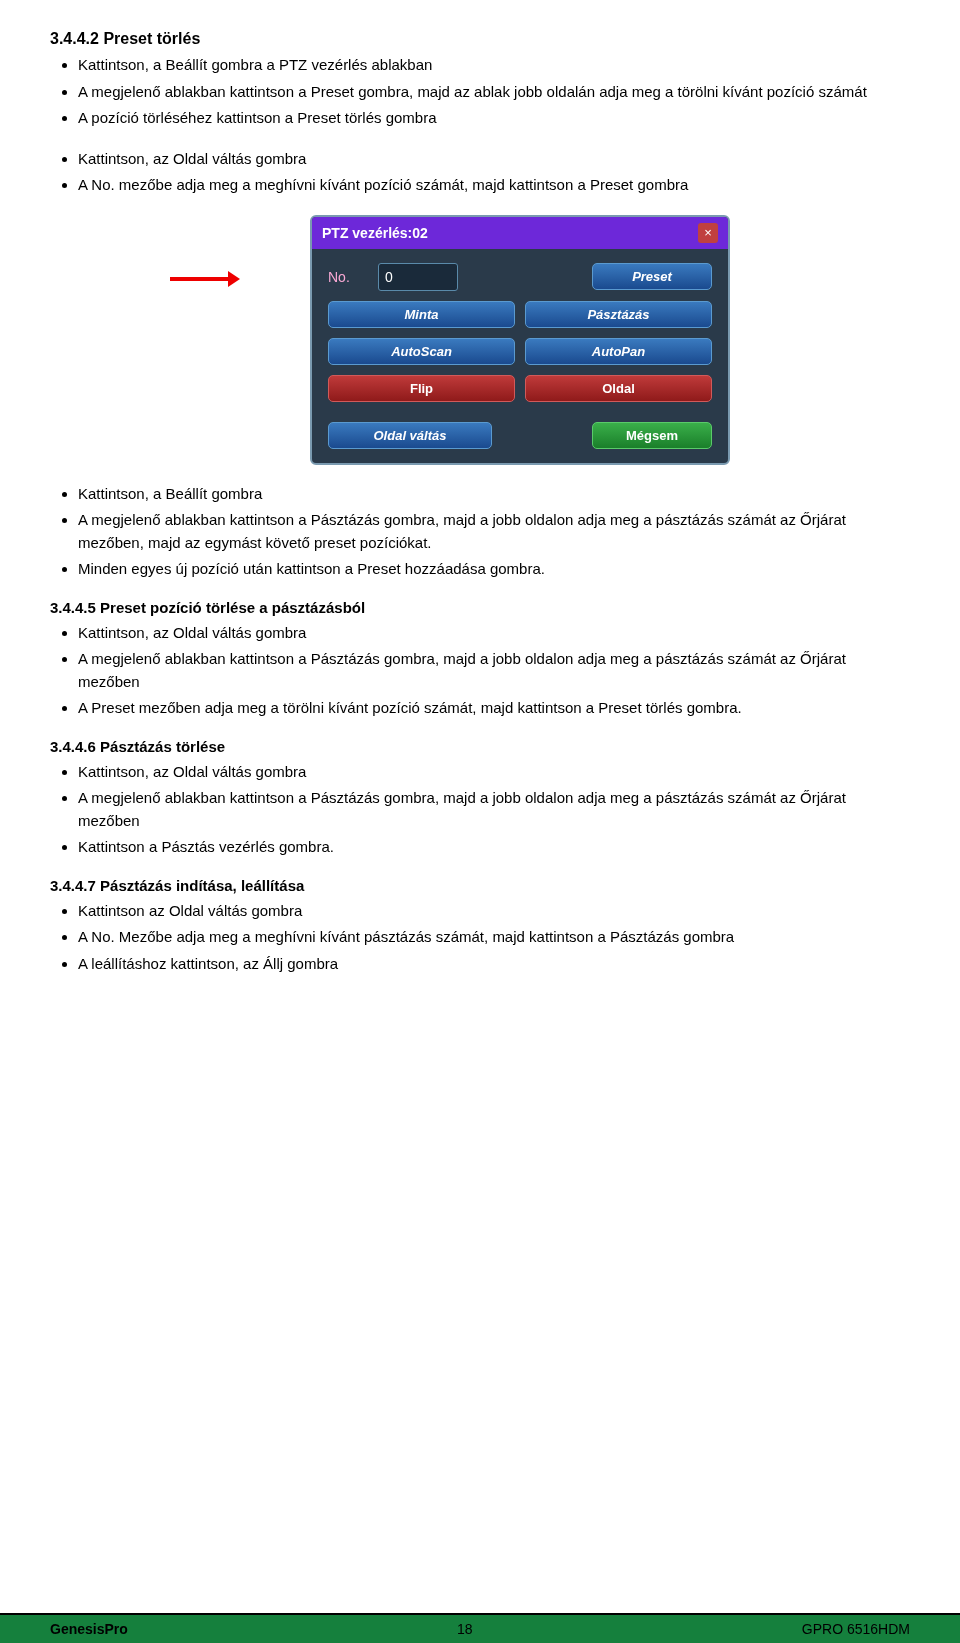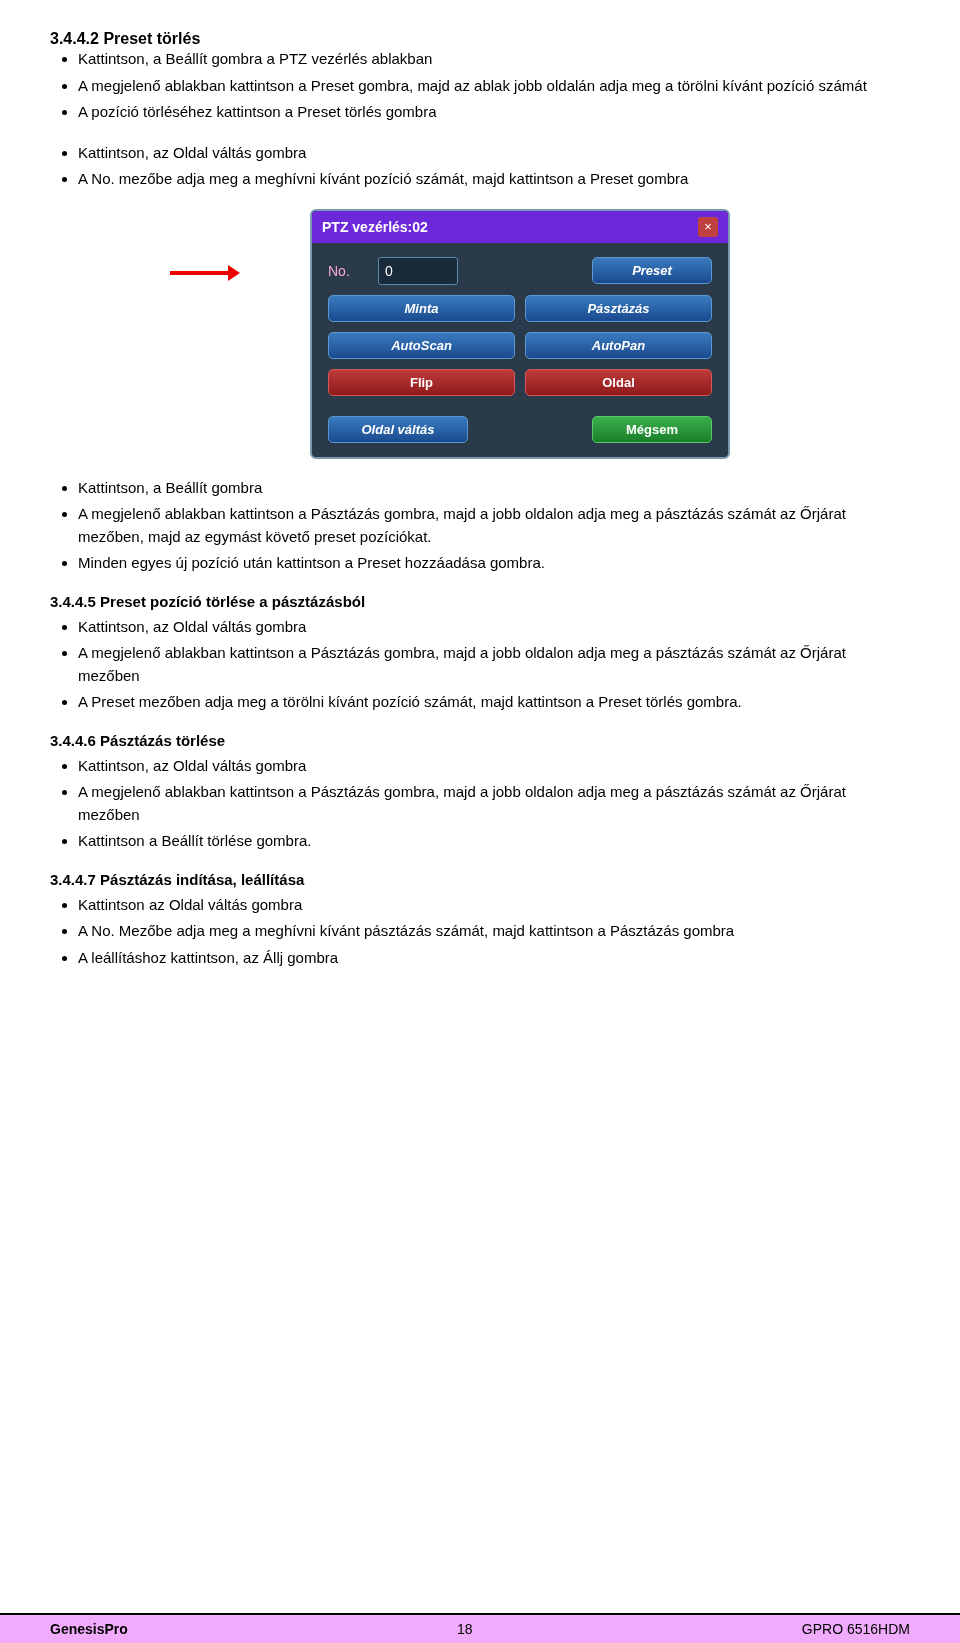--- a/index.html
+++ b/index.html
@@ -11,20 +11,21 @@
       width: 960px;
       min-height: 1643px;
       padding: 30px 50px 30px 50px;
     }
     .page-content {
       width: 100%;
     }
     h2 {
       font-size: 16px;
       font-weight: bold;
+      margin-bottom: 6px;
     }
     h3 {
       font-size: 15px;
       font-weight: bold;
       margin-top: 14px;
       margin-bottom: 6px;
     }
     ul {
       margin-left: 28px;
       margin-bottom: 10px;
@@ -142,21 +143,21 @@
     .page-footer {
       position: fixed;
       bottom: 0;
       left: 0;
       width: 960px;
       border-top: 2px solid #000;
       display: flex;
       justify-content: space-between;
       align-items: center;
       padding: 6px 50px;
-      background: #f0abfc;
+      background: #15803d;
       font-size: 14px;
     }
     .footer-left { font-weight: bold; }
     .footer-center { }
     .footer-right { font-weight: normal; }
     .content-area {
       padding-bottom: 50px;
     }
   </style>
 </head>
@@ -214,21 +215,21 @@
           <button class="ptz-btn ptz-btn-blue">AutoPan</button>
         </div>
 
         <div class="ptz-two-col">
           <button class="ptz-btn ptz-btn-red">Flip</button>
           <button class="ptz-btn ptz-btn-red">Oldal</button>
         </div>
       </div>
 
       <div class="ptz-bottom-row">
-        <button class="ptz-btn ptz-btn-blue" style="width:140px;">Oldal váltás</button>
+        <button class="ptz-btn ptz-btn-blue" style="width:164px;">Oldal váltás</button>
         <button class="ptz-btn ptz-btn-green" style="width:120px;">Mégsem</button>
       </div>
     </div>
   </div>
 
   <div class="section">
     <ul>
       <li>Kattintson, a Beállít gombra</li>
       <li>A megjelenő ablakban kattintson a Pásztázás gombra, majd a jobb oldalon adja meg a pásztázás számát az Őrjárat mezőben, majd az egymást követő preset pozíciókat.</li>
       <li>Minden egyes új pozíció után kattintson a Preset hozzáadása gombra.</li>
@@ -242,21 +243,21 @@
       <li>A megjelenő ablakban kattintson a Pásztázás gombra, majd a jobb oldalon adja meg a pásztázás számát az Őrjárat mezőben</li>
       <li>A Preset mezőben adja meg a törölni kívánt pozíció számát, majd kattintson a Preset törlés gombra.</li>
     </ul>
   </div>
 
   <div class="section">
     <h3>3.4.4.6 Pásztázás törlése</h3>
     <ul>
       <li>Kattintson, az Oldal váltás gombra</li>
       <li>A megjelenő ablakban kattintson a Pásztázás gombra, majd a jobb oldalon adja meg a pásztázás számát az Őrjárat mezőben</li>
-      <li>Kattintson a Beállít törlése gombra.</li>
+      <li>Kattintson a Pásztás vezérlés gombra.</li>
     </ul>
   </div>
 
   <div class="section">
     <h3>3.4.4.7 Pásztázás indítása, leállítása</h3>
     <ul>
       <li>Kattintson az Oldal váltás gombra</li>
       <li>A No. Mezőbe adja meg a meghívni kívánt pásztázás számát, majd kattintson a Pásztázás gombra</li>
       <li>A leállításhoz kattintson, az Állj gombra</li>
     </ul>

